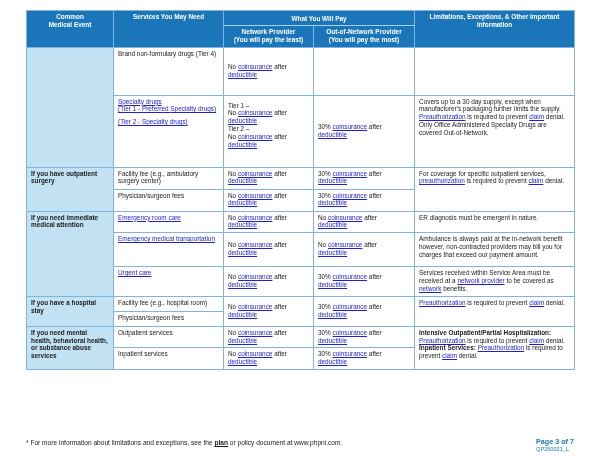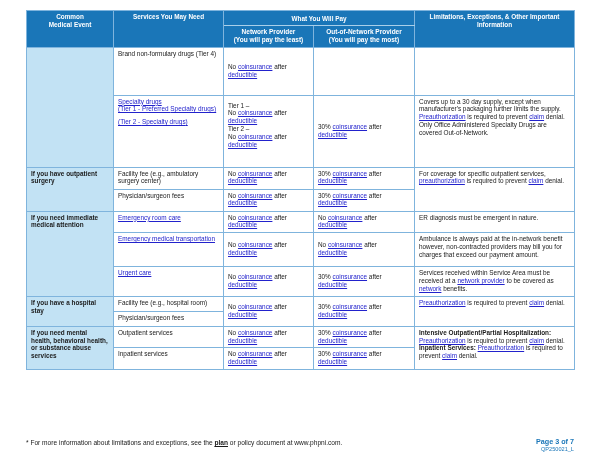--- a/index.html
+++ b/index.html
@@ -92,21 +92,21 @@
     justify-content: space-between;
     align-items: flex-start;
   }
   .footnote {
     font-size: 6.6px;
     color: #1a1a1a;
     line-height: 1.3;
     padding-top: 2px;
   }
   .pageinfo {
-    text-align: right;
+    text-align: left;
     color: #1a76b8;
   }
   .pageinfo .pg {
     font-size: 7.2px;
     font-weight: bold;
     display: block;
     line-height: 1.25;
   }
   .pageinfo .docid {
     font-size: 5.6px;

